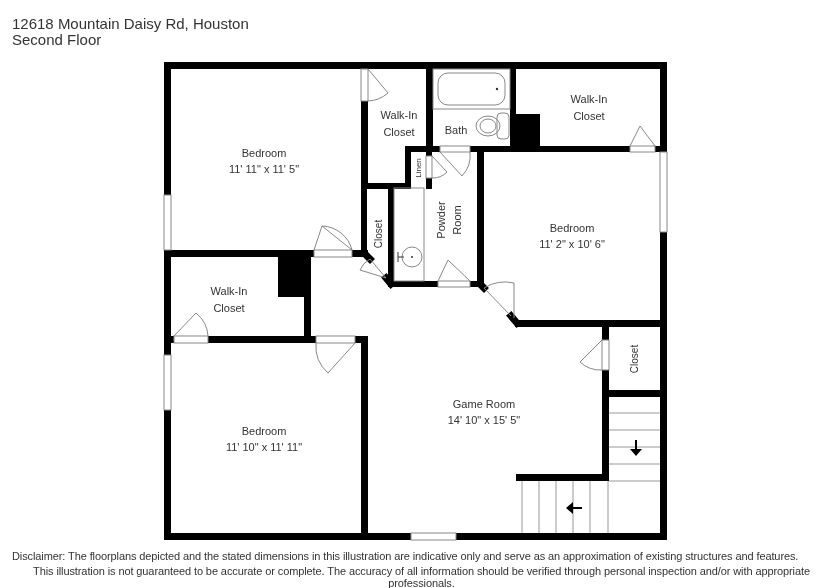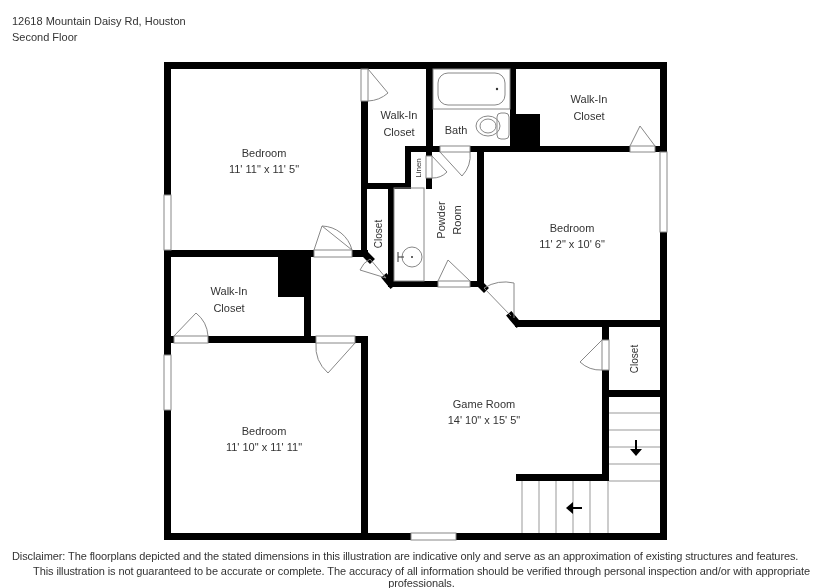--- a/index.html
+++ b/index.html
@@ -1,17 +1,17 @@
 <!DOCTYPE html>
 <html><head>
 <meta charset="utf-8">
 <style>
   html, body { margin: 0; padding: 0; background: #ffffff; }
   body { width: 831px; height: 588px; position: relative; overflow: hidden; font-family: "Liberation Sans", sans-serif; color: #222; }
-  .hdr { position: absolute; left: 12px; font-size: 11px; color: #333; }
+  .hdr { position: absolute; left: 12px; font-size: 15px; color: #333; }
   #addr { top: 15px; }
   #floor { top: 31px; }
   .disc { position: absolute; left: 12px; font-size: 11px; color: #333; letter-spacing: -0.1px; }
   #disc1 { top: 550px; }
   #disc2 { top: 565px; text-align: center; }
   svg { position: absolute; left: 0; top: 0; }
   .lbl { font-family: "Liberation Sans", sans-serif; font-size: 11px; fill: #333; }
   .lbl-s { font-family: "Liberation Sans", sans-serif; font-size: 10px; fill: #333; }
   .lbl-xs { font-family: "Liberation Sans", sans-serif; font-size: 8px; fill: #333; }
 </style>

